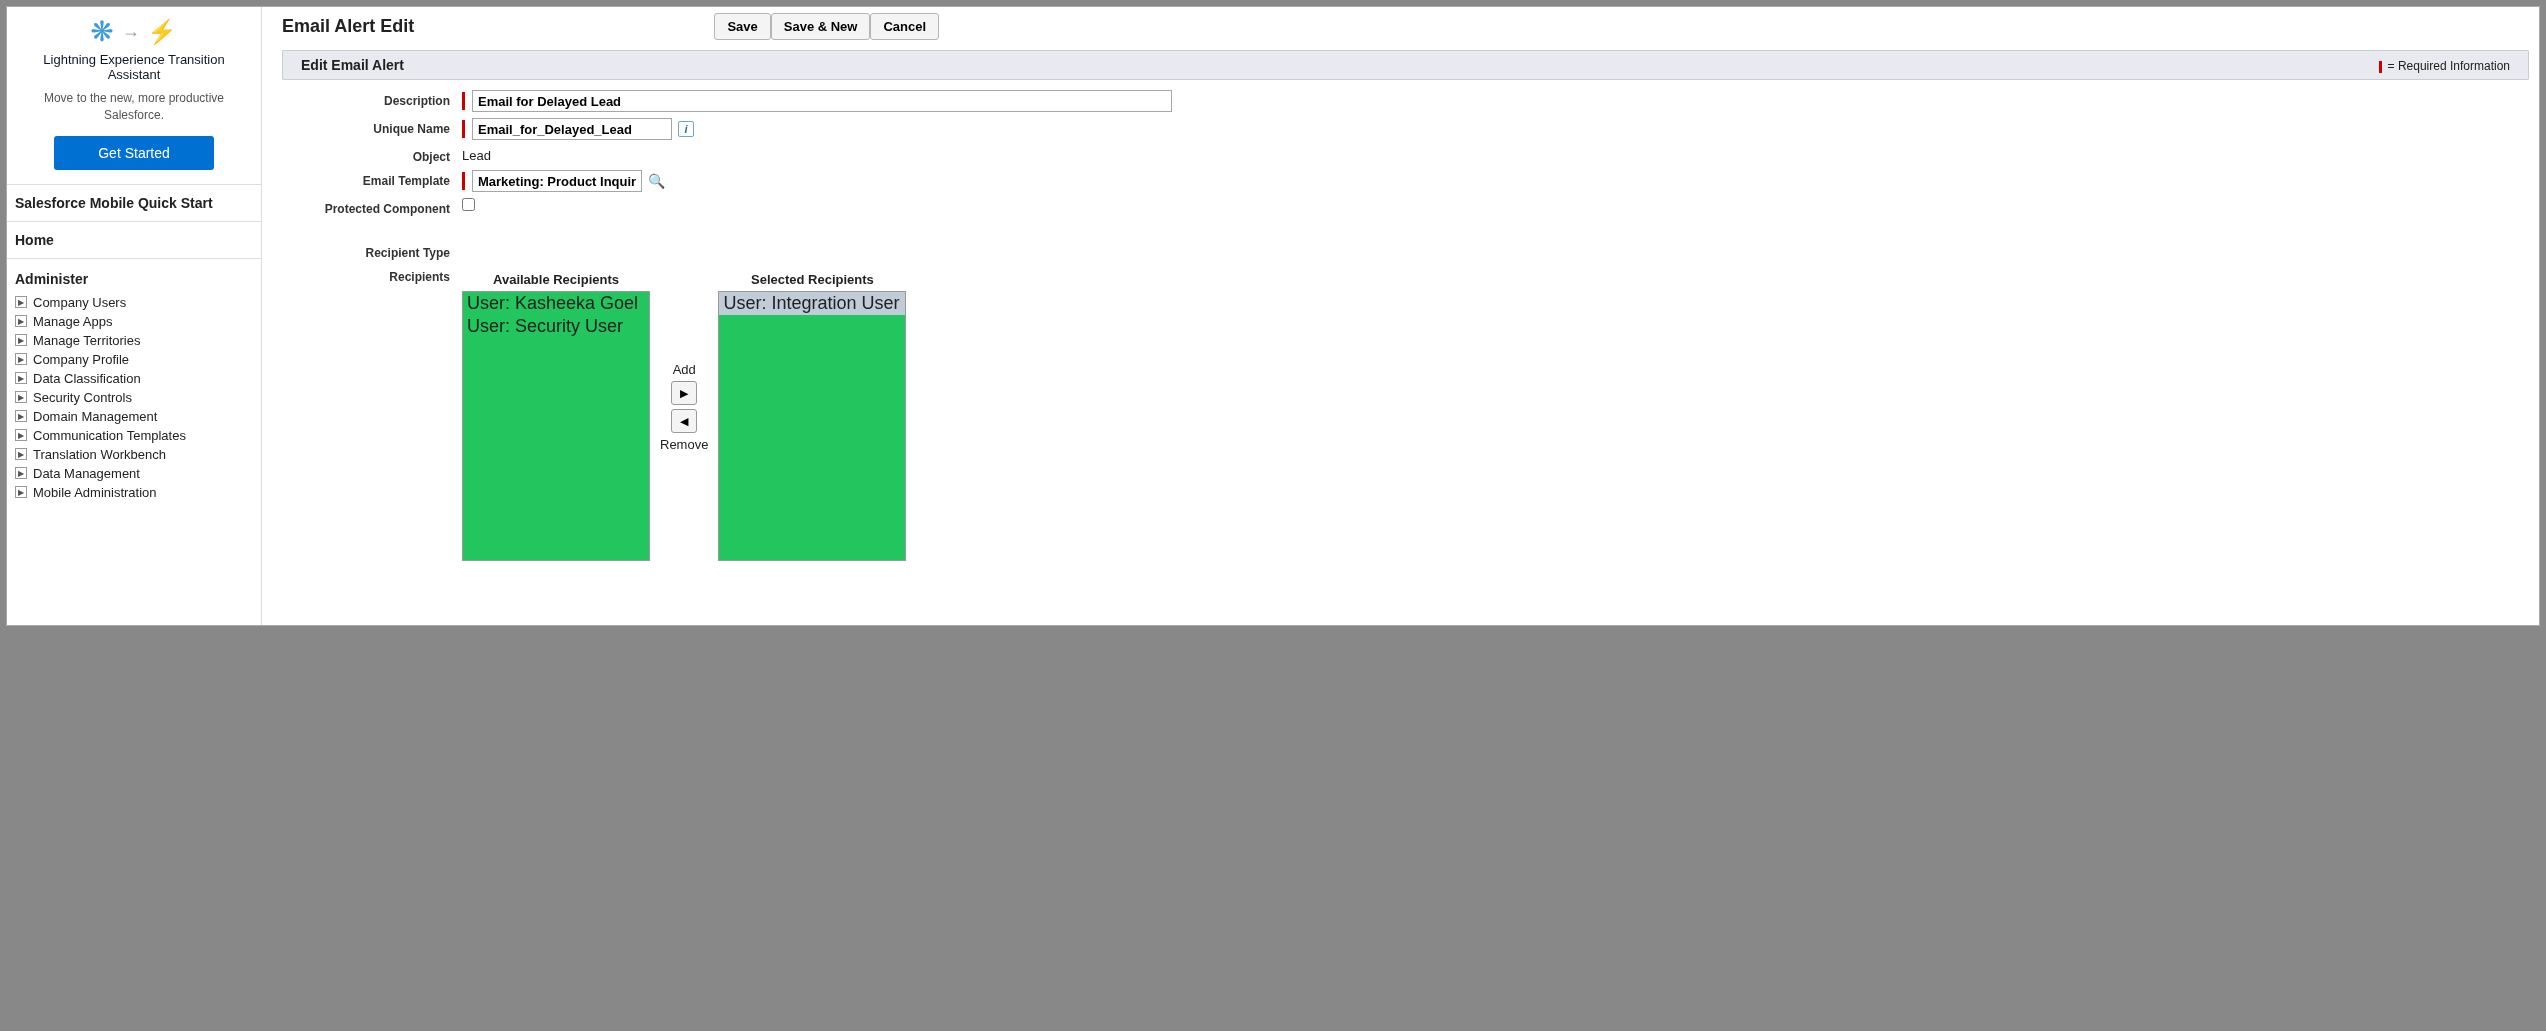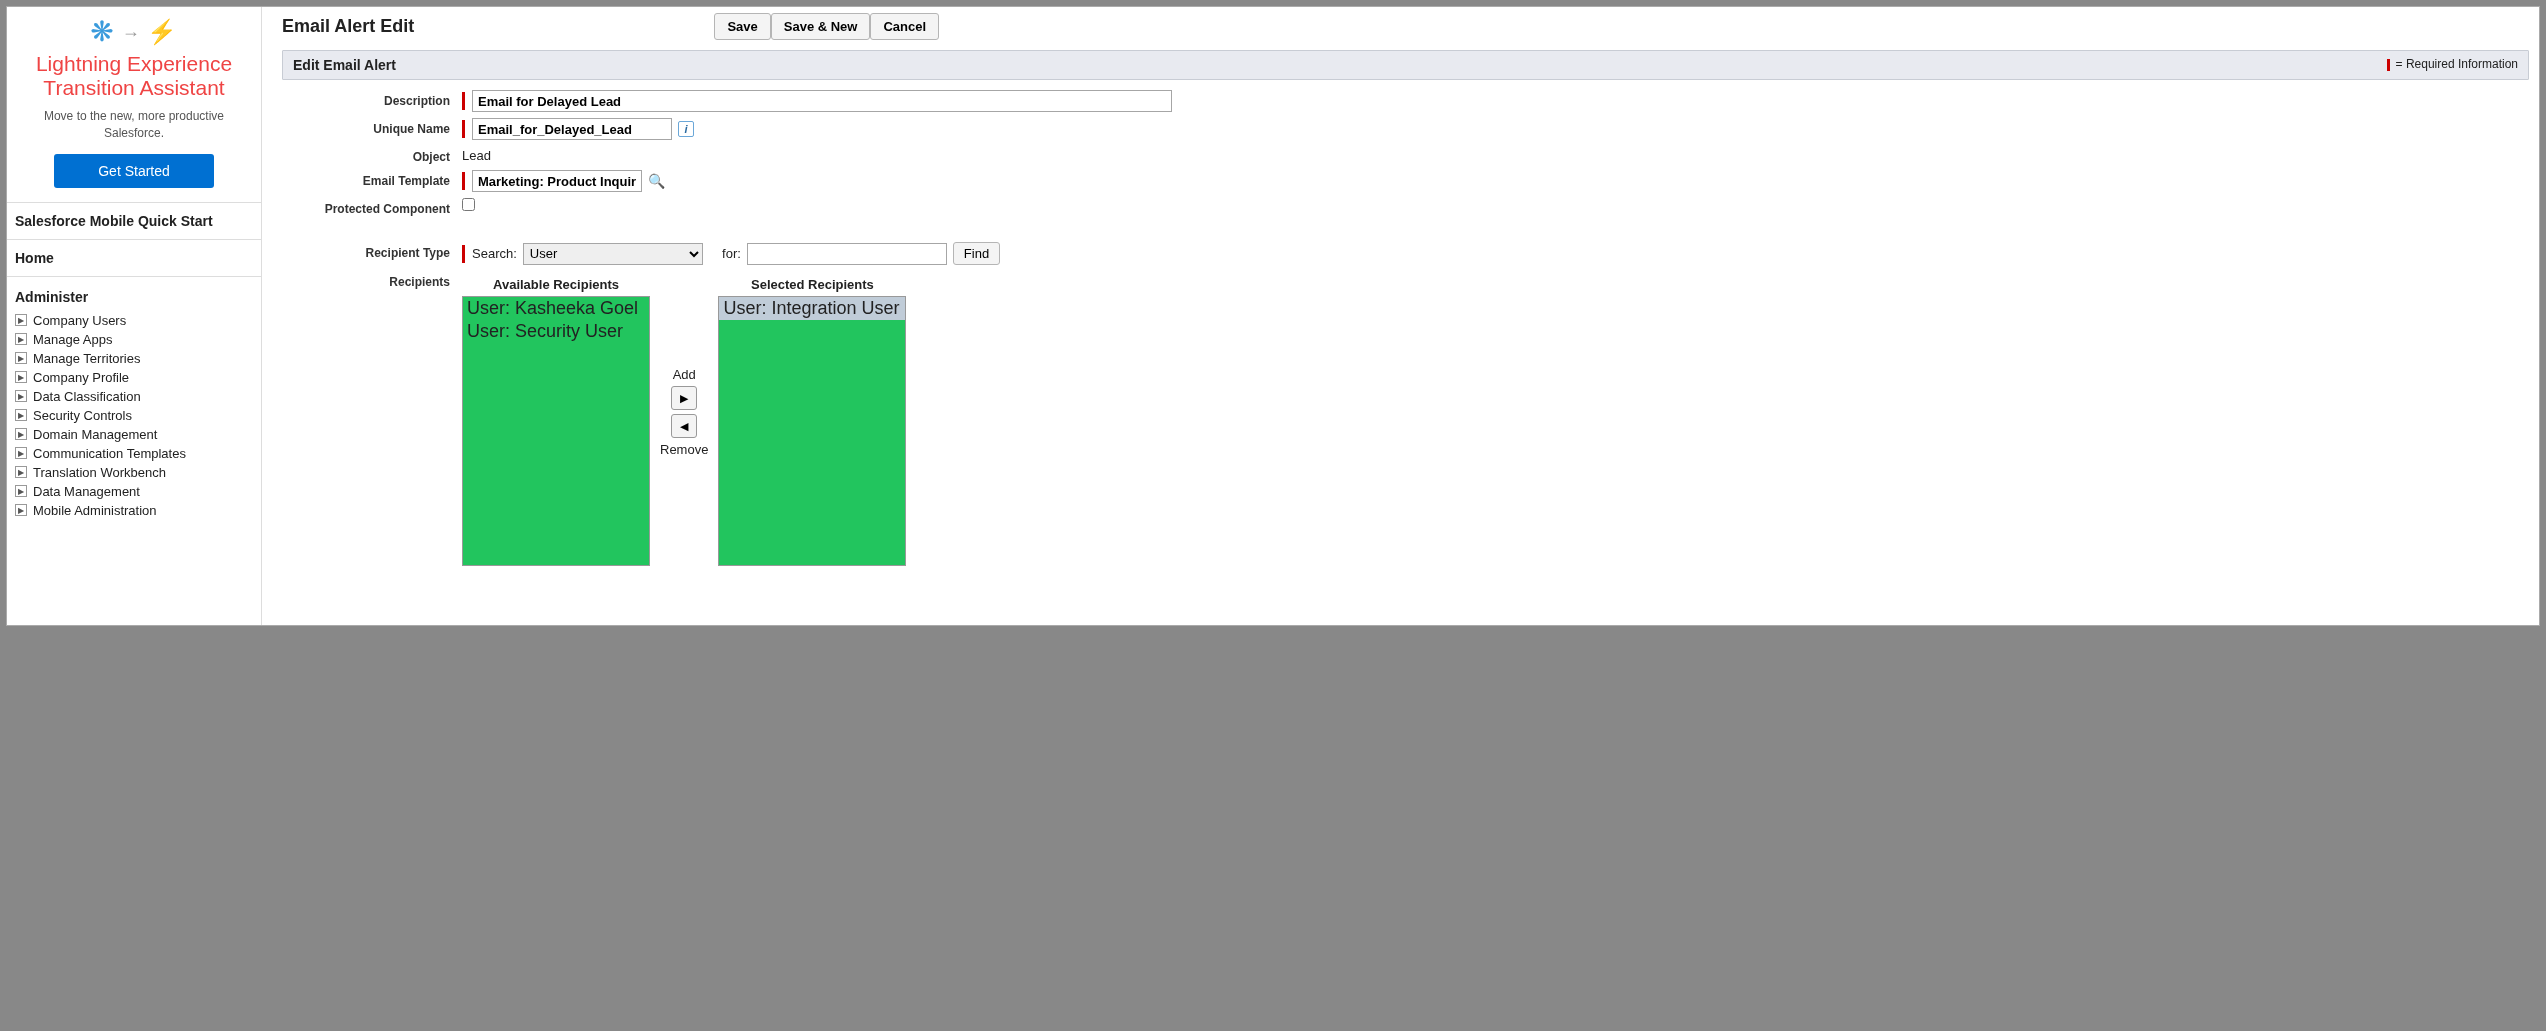--- a/index.html
+++ b/index.html
@@ -4,34 +4,34 @@
 <style>
 * { box-sizing: border-box; margin: 0; padding: 0; }
 body { font-family: Arial, Helvetica, sans-serif; font-size: 13px; color: #222; background: #888; }
 .outer-frame { background: #fff; margin: 6px; min-height: 620px; display: flex; border: 1px solid #aaa; }
 .sidebar { width: 255px; background: #fff; border-right: 1px solid #ddd; }
 .promo { text-align: center; padding: 8px 12px 14px; border-bottom: 1px solid #ddd; }
 .promo-icons { display: flex; justify-content: center; align-items: center; gap: 8px; margin-bottom: 4px; }
 .flower-icon { color: #3b9bdc; font-size: 28px; }
 .arrow-icon { color: #999; font-size: 18px; }
 .bolt-icon { color: #3b9bdc; font-size: 24px; }
-.promo-title { color: #ef4444; font-size: 21px; margin-bottom: 8px; }
+.promo-title { color: #0f172a; font-size: 13px; margin-bottom: 8px; }
 .promo-sub { font-size: 12px; color: #555; margin-bottom: 12px; line-height: 1.4; }
 .btn-primary { background: #0070d2; color: #fff; border: none; padding: 9px 44px; border-radius: 3px; font-size: 14px; cursor: pointer; }
 .side-section { padding: 10px 8px; border-bottom: 1px solid #ddd; font-weight: bold; font-size: 14px; cursor: pointer; }
 .side-header { padding: 12px 8px 6px; font-weight: bold; font-size: 14px; }
 .tree { list-style: none; padding: 0 0 6px 6px; }
 .tree li { padding: 2px 0 2px 2px; font-size: 13px; cursor: pointer; display: flex; align-items: center; gap: 6px; }
 .tree-arrow { display: inline-flex; width: 12px; height: 12px; border: 1px solid #999; align-items: center; justify-content: center; font-size: 8px; color: #555; }
 .main { flex: 1; padding: 6px 10px 10px 20px; background: #fff; }
 .page-head { display: flex; align-items: center; gap: 300px; margin-bottom: 10px; }
 .page-title { font-size: 18px; font-weight: bold; }
 .btn-row { display: flex; gap: 0; }
 .btn { background: #f4f4f4; border: 1px solid #b5b5b5; border-radius: 3px; padding: 5px 12px; font-size: 13px; cursor: pointer; font-weight: bold; }
-.section-bar { background: #e8eaf0; border: 1px solid #c8ccd4; padding: 6px 10px; display: flex; justify-content: space-between; align-items: flex-start; border-radius: 1px; margin-bottom: 10px; }
+.section-bar { background: #e8eaf0; border: 1px solid #c8ccd4; padding: 6px 18px; display: flex; justify-content: space-between; align-items: flex-end; border-radius: 1px; margin-bottom: 10px; }
 .section-title { font-weight: bold; font-size: 14px; }
 .req-info { font-size: 12px; }
 .red-bar { display: inline-block; width: 3px; height: 12px; background: #c00; vertical-align: middle; margin-right: 2px; }
 .form-table { width: 100%; }
 .form-row { display: flex; align-items: flex-start; margin-bottom: 6px; }
 .form-label { width: 180px; text-align: right; padding-right: 12px; font-size: 12px; color: #333; font-weight: bold; padding-top: 4px; }
 .form-field { display: flex; align-items: center; gap: 6px; }
 .req-mark { display: inline-block; width: 3px; height: 18px; background: #c00; margin-right: 1px; }
 .text-input { border: 1px solid #a6a6a6; padding: 3px 5px; font-size: 13px; height: 22px; font-weight: bold; }
 .w-700 { width: 700px; }
@@ -171,31 +171,20 @@
         <div class="form-label">Protected Component</div>
         <div class="form-field">
           <input type="checkbox" class="chk" style="">
         </div>
       </div>
 
       <div style="height:20px"></div>
 
       <div class="form-row">
         <div class="form-label">Recipient Type</div>
-        <div class="form-field">
-          <span class="req-mark"></span>
-          <span>Search:</span>
-          <select class="sel" style="width:180px">
-            <option>User</option>
-          </select>
-          &nbsp;&nbsp;
-          <span>for:</span>
-          <input class="text-input w-200" value="" style="">
-          <button class="find-btn">Find</button>
-        </div>
       </div>
 
       <div class="form-row">
         <div class="form-label">Recipients</div>
         <div class="form-field">
           <div class="dual-list">
             <div class="list-col">
               <div class="list-title">Available Recipients</div>
               <div class="list-box">
                 <div>User: Kasheeka Goel</div>

